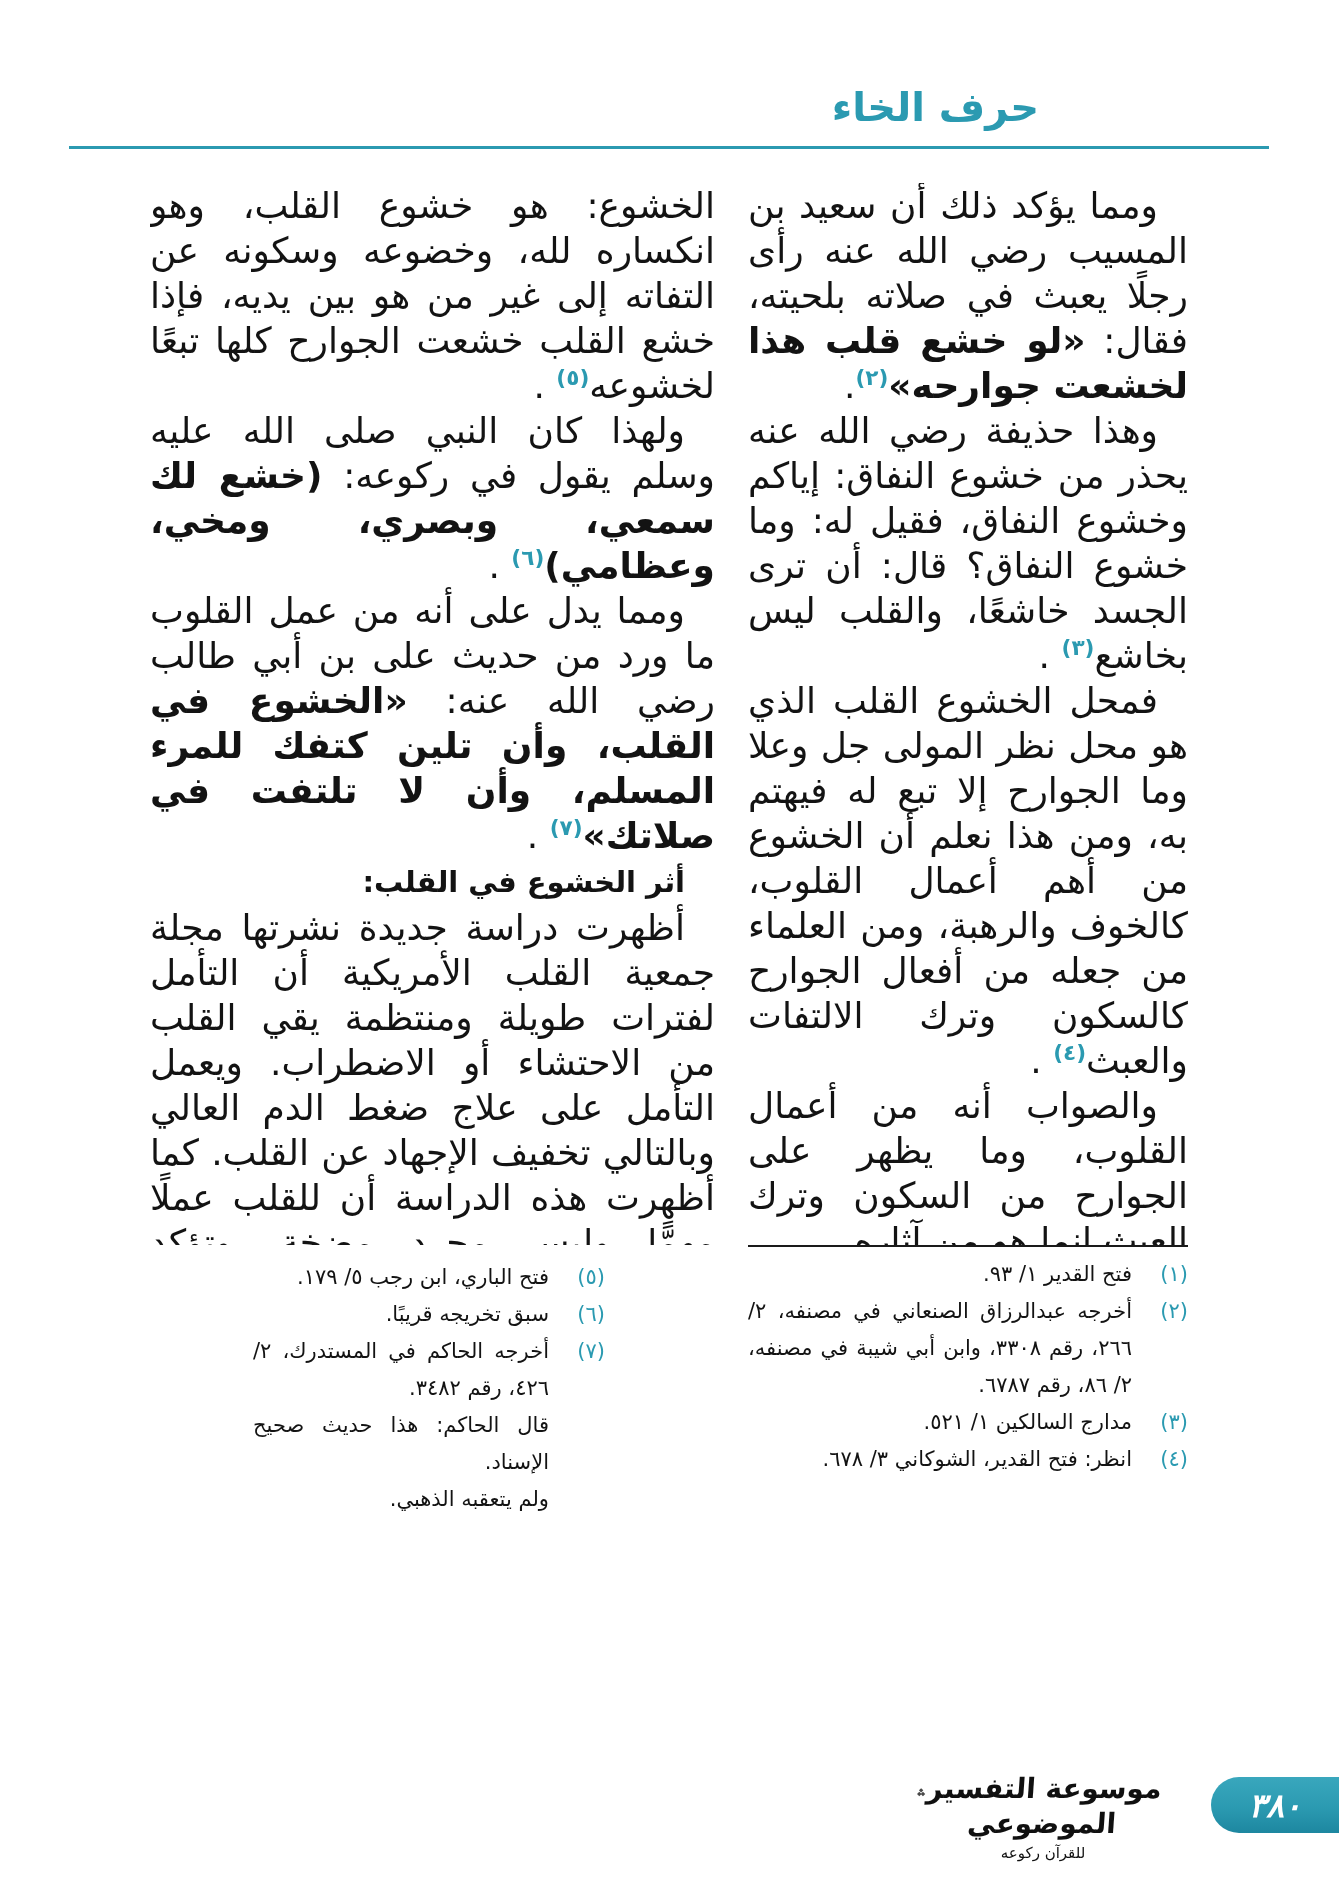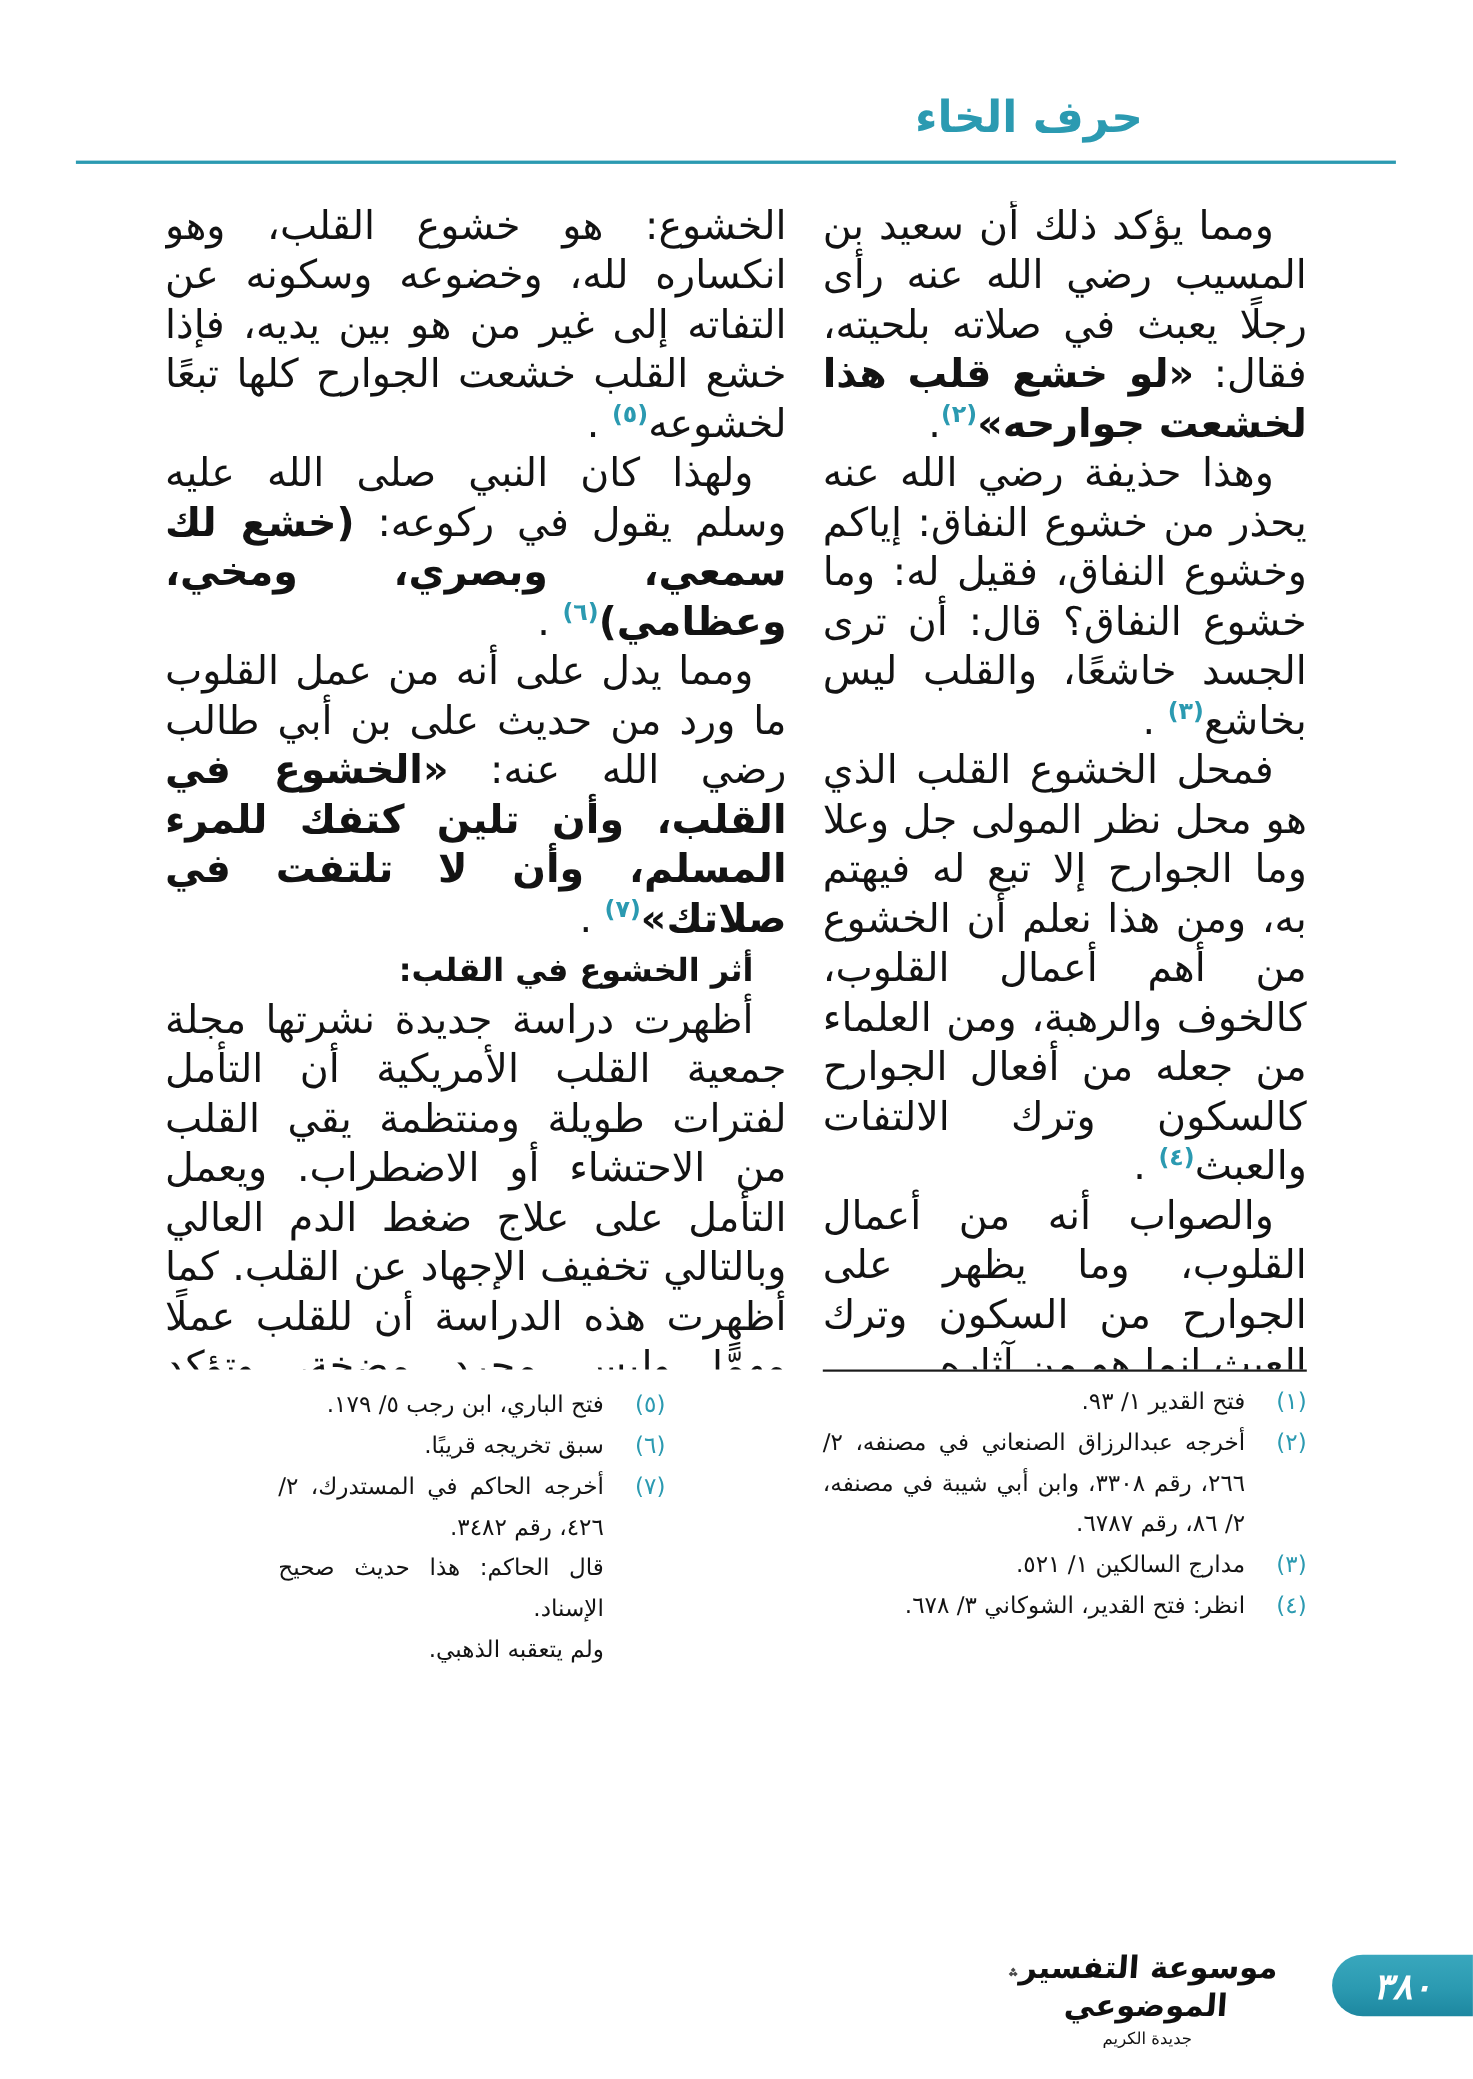--- a/index.html
+++ b/index.html
@@ -114,20 +114,20 @@
 قال الحاكم: هذا حديث صحيح الإسناد.
 ولم يتعقبه الذهبي.</span></div>
         </div>
     </section>
   </main>
 
   <div class="ornament">؞</div>
 
   <div class="logo">
     <div class="logo-title">موسوعة التفسير الموضوعي</div>
-    <div class="logo-sub">جديدة الكريم</div>
+    <div class="logo-sub">للقرآن ركوعه</div>
   </div>
 
   <div class="page-pill">
     <span>٣٨٠</span>
   </div>
 
 </div>
 
 </body></html>

